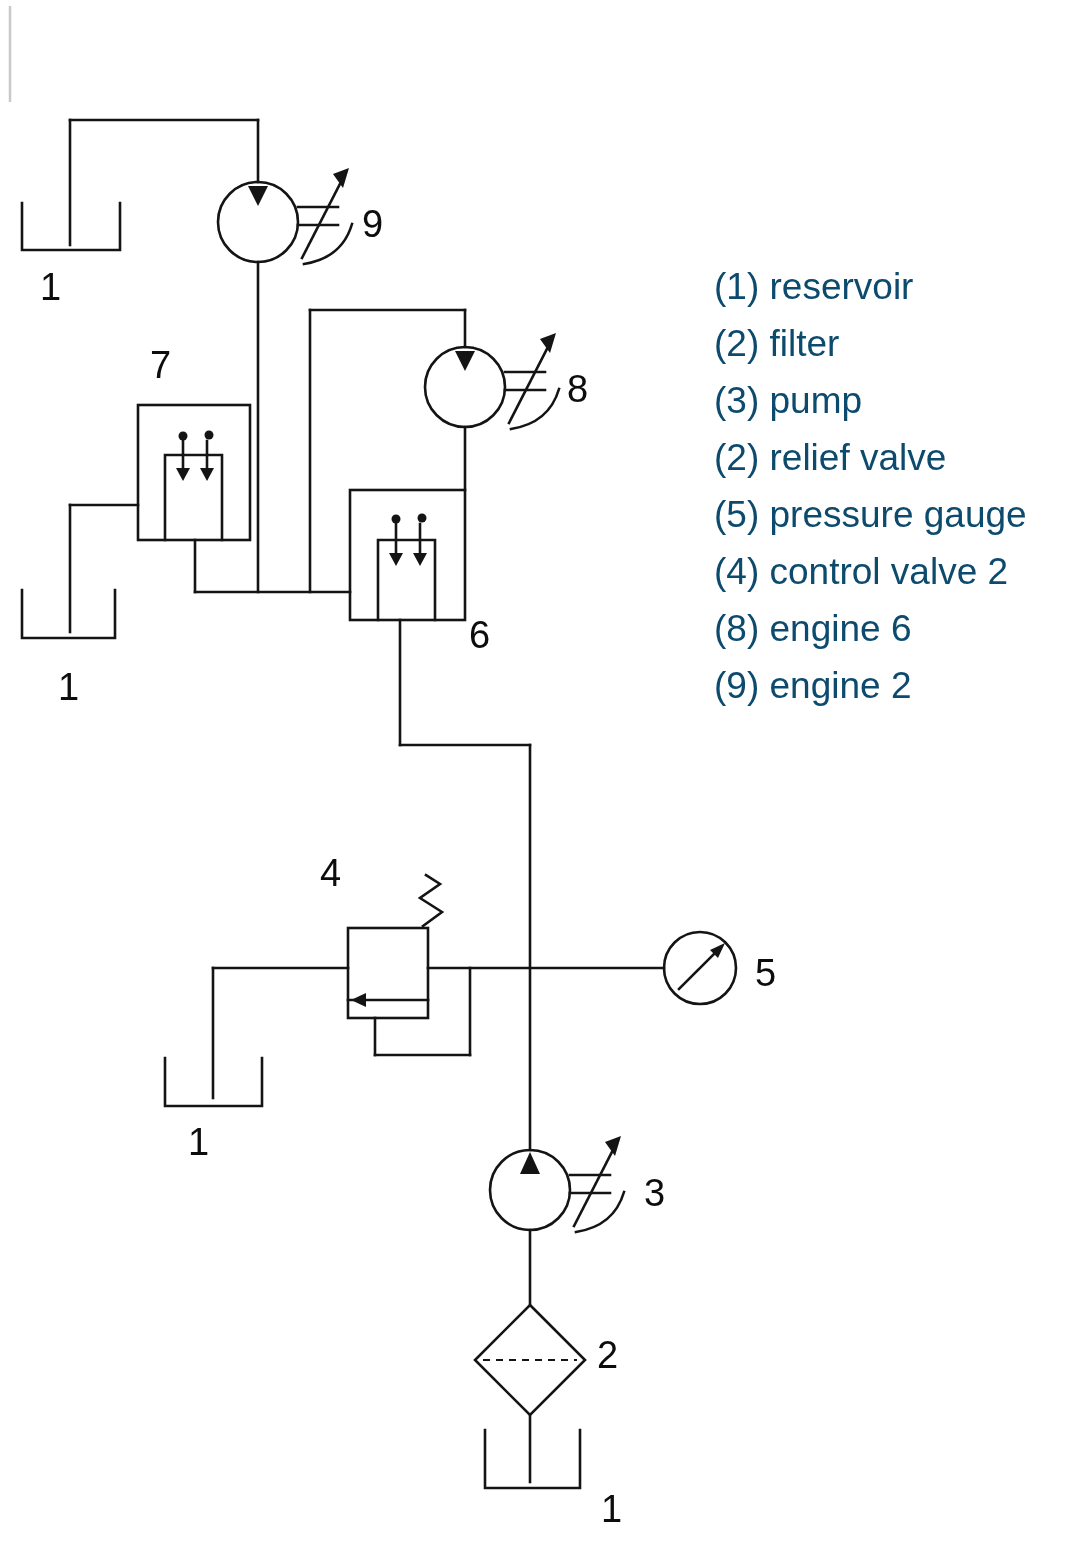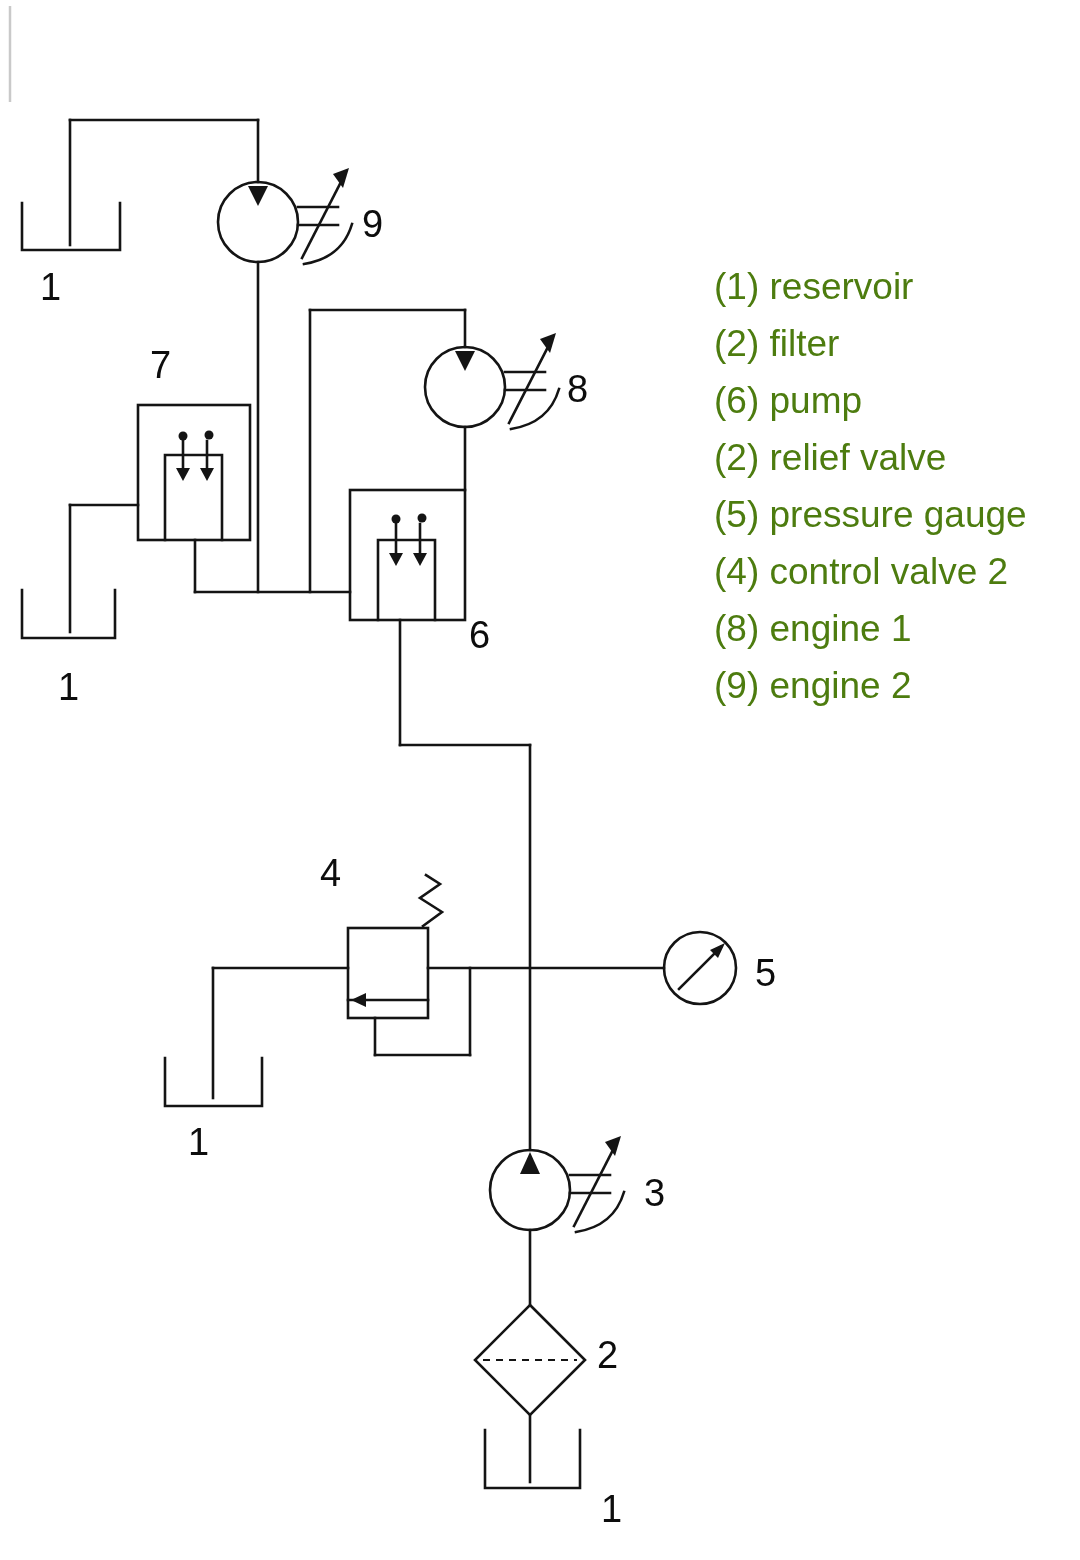--- a/index.html
+++ b/index.html
@@ -4,21 +4,21 @@
 <style>
   html,body{margin:0;padding:0;background:#ffffff;}
   .page{position:relative;width:1080px;height:1560px;background:#ffffff;overflow:hidden;
         font-family:"Liberation Sans",sans-serif;}
   svg{position:absolute;left:0;top:0;}
   .st{stroke:#141414;stroke-width:2.6;fill:none;stroke-linecap:square;stroke-linejoin:miter;}
   .fl{fill:#141414;stroke:none;}
   .dash{stroke:#141414;stroke-width:2.2;fill:none;stroke-dasharray:7 6;}
   .faint{stroke:#c9c9c9;stroke-width:2.5;fill:none;}
   svg text{font-family:"Liberation Sans",sans-serif;font-size:38px;fill:#0d0d0d;}
-  .legend{position:absolute;left:714px;top:258px;font-size:37px;line-height:57px;color:#4d7c0f;}
+  .legend{position:absolute;left:714px;top:258px;font-size:37px;line-height:57px;color:#0c4a6e;}
 </style>
 </head>
 <body>
 
 <div class="page">
 
   <svg width="1080" height="1560" viewBox="0 0 1080 1560">
 
     <defs>
       <g id="motor-sym">
@@ -138,21 +138,21 @@
     <text x="755" y="986">5</text>
     <text x="188" y="1155">1</text>
     <text x="644" y="1206">3</text>
     <text x="597" y="1368">2</text>
     <text x="601" y="1522">1</text>
   </svg>
 
   <div class="legend">
     <div>(1) reservoir</div>
     <div>(2) filter</div>
-    <div>(6) pump</div>
+    <div>(3) pump</div>
     <div>(2) relief valve</div>
     <div>(5) pressure gauge</div>
     <div>(4) control valve 2</div>
-    <div>(8) engine 1</div>
+    <div>(8) engine 6</div>
     <div>(9) engine 2</div>
   </div>
 
 </div>
 
 </body></html>

